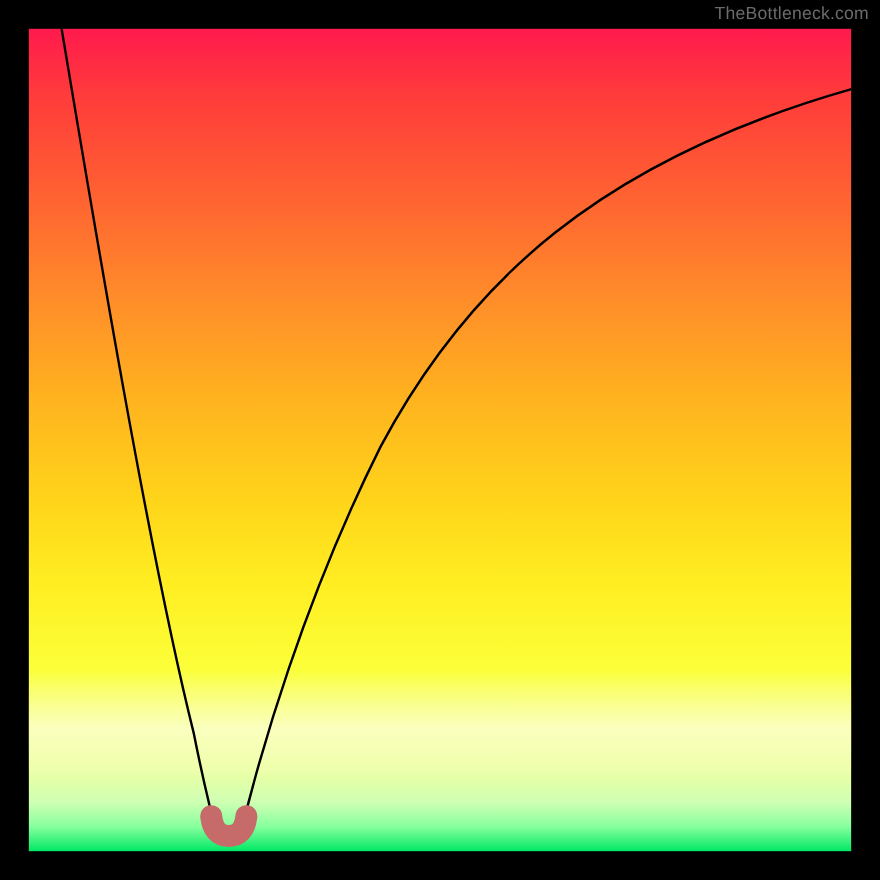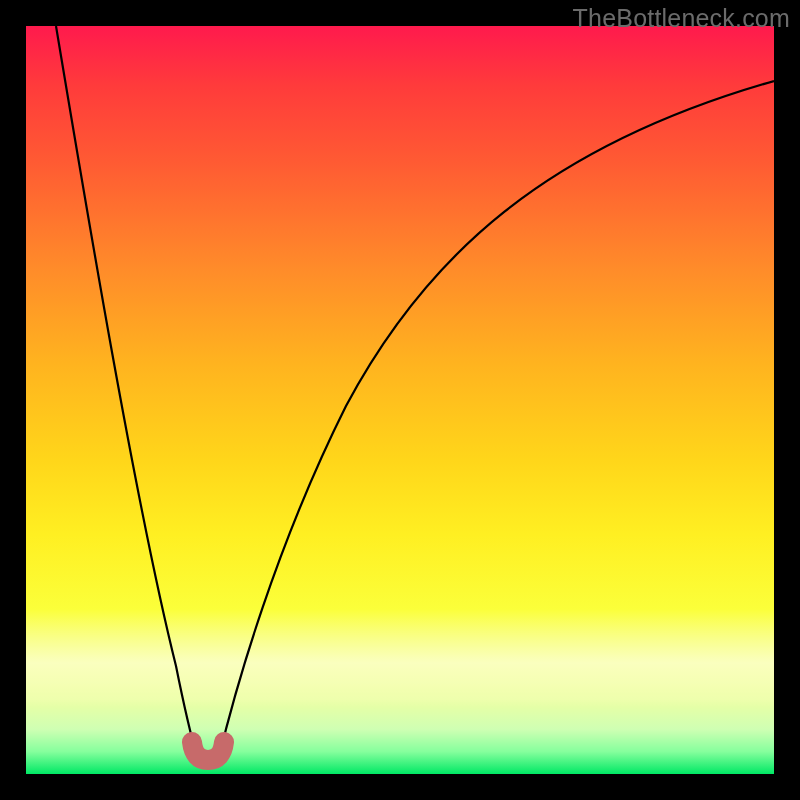--- a/index.html
+++ b/index.html
@@ -60,21 +60,21 @@
   }
   svg.curves {
     position: absolute;
     inset: 0;
   }
   .watermark {
     position: absolute;
     top: 4px;
     right: 10px;
     color: #6b6b6b;
-    font-size: 25px;
+    font-size: 16px;
     letter-spacing: 0.2px;
     user-select: none;
   }
   .dip {
     fill: none;
     stroke: #c76a6a;
     stroke-width: 20;
     stroke-linecap: round;
     stroke-linejoin: round;
   }

